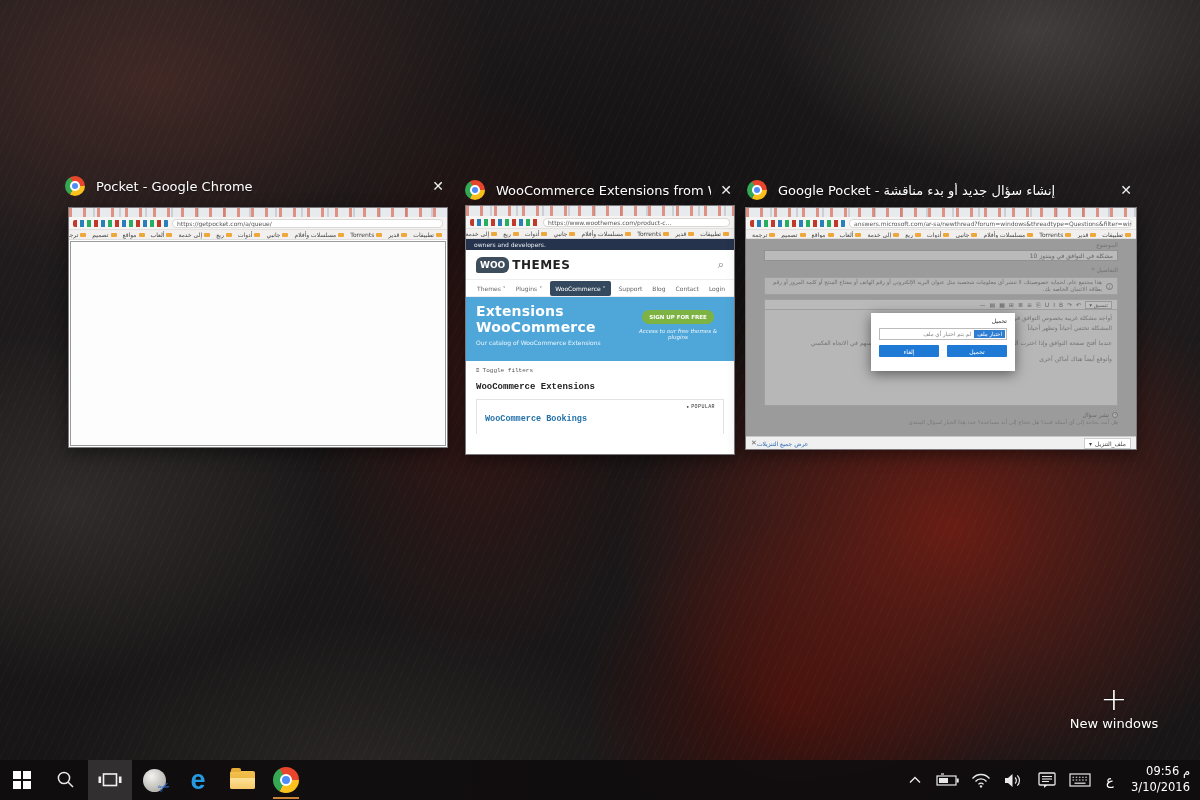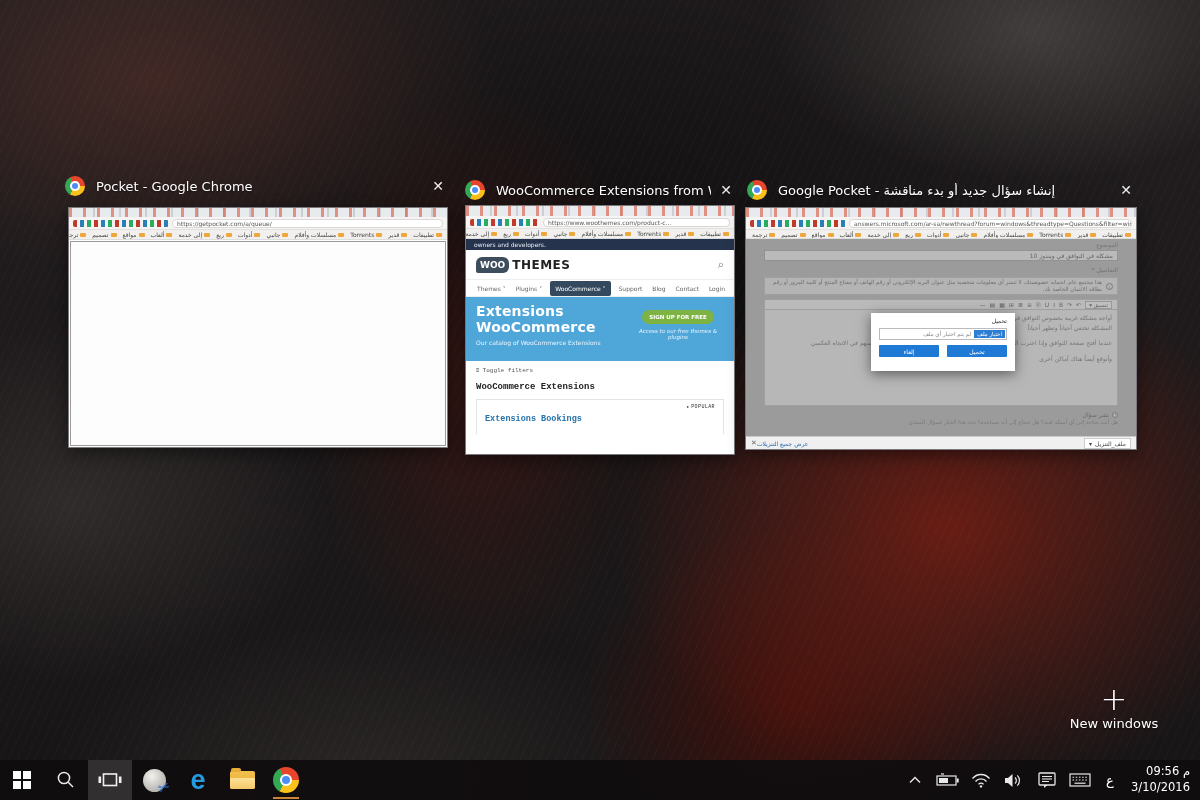--- a/index.html
+++ b/index.html
@@ -225,21 +225,21 @@
       <div class="w2-cta-note">Access to our free themes &amp; plugins</div>
     </div>
   </div>
   <div class="w2-body">
     <div class="w2-toggle">
       <span class="menu-glyph">≡</span><span>Toggle filters</span>
     </div>
     <div class="w2-section-title">WooCommerce Extensions</div>
     <div class="w2-card">
       <span class="w2-card-badge">POPULAR</span>
-      <div class="w2-card-title">Extensions Bookings</div>
+      <div class="w2-card-title">WooCommerce Bookings</div>
     </div>
   </div>
 </div>
 
 <div class="thumb-header" style="left:747px; top:178px; width:390px;">
   <span class="chrome-ball"></span>
   <span class="title" dir="rtl">إنشاء سؤال جديد أو بدء مناقشة - Google Pocket</span>
   <span class="thumb-close">✕</span>
 </div>
 <div class="mini-window" style="left:745px; top:207px; width:392px; height:243px;">

